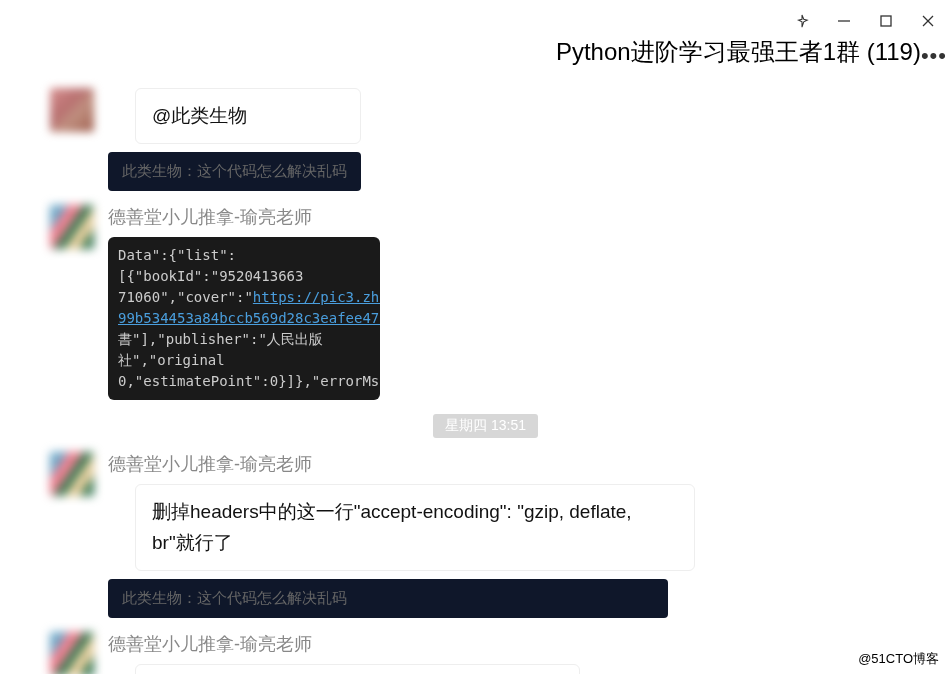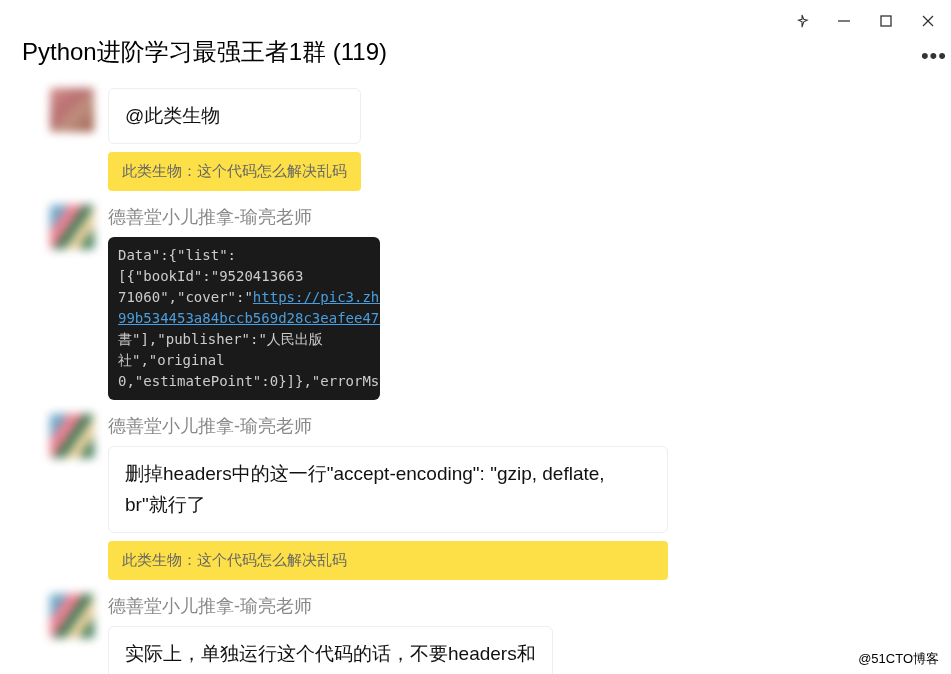--- a/index.html
+++ b/index.html
@@ -3,34 +3,34 @@
   <meta charset="utf-8">
   <style>
     * { margin: 0; padding: 0; box-sizing: border-box; }
     body { font-family: "Microsoft YaHei", "Segoe UI", Arial, sans-serif; background: #fff; width: 951px; height: 674px; overflow: hidden; position: relative; }
     
     .titlebar { display: flex; justify-content: space-between; align-items: flex-start; padding: 10px 14px 0 14px; }
     .titlebar-controls { display: flex; gap: 24px; align-items: center; padding-top: 2px; }
     .titlebar-controls span { cursor: pointer; font-size: 14px; color: #333; display: flex; align-items: center; justify-content: center; width: 18px; height: 18px; }
     .chat-title { font-size: 24px; font-weight: 400; color: #000; padding: 6px 0 14px 22px; }
     .more-btn { font-size: 22px; letter-spacing: 1px; color: #333; cursor: pointer; padding-right: 4px; }
-    .title-row { display: flex; justify-content: space-between; align-items: center; }
+    .title-row { display: flex; justify-content: flex-end; align-items: center; }
     
     .chat-body { padding: 6px 30px 0 50px; }
     .msg-group { margin-bottom: 14px; }
     .avatar { width: 44px; height: 44px; background: linear-gradient(135deg,#d89090,#b87070 40%,#c09080 60%,#a06050); filter: blur(4px); border-radius: 3px; flex-shrink: 0; }
     .avatar2 { width: 44px; height: 44px; filter: blur(5px); border-radius: 3px; flex-shrink: 0;
       background:
         linear-gradient(125deg,#6fa8c8 0 25%,#f08090 25% 45%,#3a7a56 45% 60%,#e8d0a0 60% 80%,#3a7a56 80%);
     }
     .msg-row { display: flex; gap: 14px; }
     .msg-col { display: flex; flex-direction: column; gap: 8px; max-width: 620px; }
     .sender-name { font-size: 18px; color: #888; }
-    .bubble { background: #fff; border: 1px solid #eee; border-radius: 6px; padding: 12px 16px; font-size: 19px; color: #111; line-height: 1.6; max-width: 560px; }
-    .reply-ref { background: #fde047; color: #666; font-size: 15px; padding: 10px 14px; border-radius: 4px; max-width: 560px; }
+    .bubble { background: #fff; border: 1px solid #eee; border-radius: 6px; padding: 12px 16px; font-size: 19px; color: #111; line-height: 1.6; max-width: 560px; margin-left: 27px; }
+    .reply-ref { background: #0f172a; color: #666; font-size: 15px; padding: 10px 14px; border-radius: 4px; max-width: 560px; }
     .code-img { background: #1a1a1a; color: #ccc; font-family: Consolas, monospace; font-size: 14px; padding: 8px 10px; border-radius: 6px; width: 272px; overflow: hidden; line-height: 1.5; }
     .code-img .lnk { color: #4a9edd; text-decoration: underline; }
     .time-divider { display: flex; justify-content: center; margin: 14px 0; }
     .time-divider span { background: #d7d7d7; color: #fff; font-size: 14px; padding: 3px 12px; border-radius: 3px; }
     .watermark { position: absolute; bottom: 6px; right: 12px; color: #000000; font-size: 13px; }
   </style>
 </head>
 <body>
 
 <div class="titlebar">
@@ -86,20 +86,23 @@
           <div><span>Data":{"list":[{"bookId":"9520413663</span></div>
           <div><span>71060","cover":"</span><span class="lnk">https://pic3.zhuanst</span></div>
           <div><span class="lnk">99b534453a84bccb569d28c3eafee47.jpg</span></div>
           <div><span>書"],"publisher":"人民出版社","original</span></div>
           <div><span>0,"estimatePoint":0}]},"errorMsg":"n</span></div>
         </div>
       </div>
     </div>
   </div>
 
+  <div class="time-divider">
+    <span>星期四 13:51</span>
+  </div>
 
   <div class="msg-group">
     <div class="msg-row">
       <div class="avatar2"></div>
       <div class="msg-col">
         <div class="sender-name">德善堂小儿推拿-瑜亮老师</div>
         <div class="bubble">删掉headers中的这一行"accept-encoding": "gzip, deflate, br"就行了</div>
         <div class="reply-ref">此类生物：这个代码怎么解决乱码</div>
       </div>
     </div>

